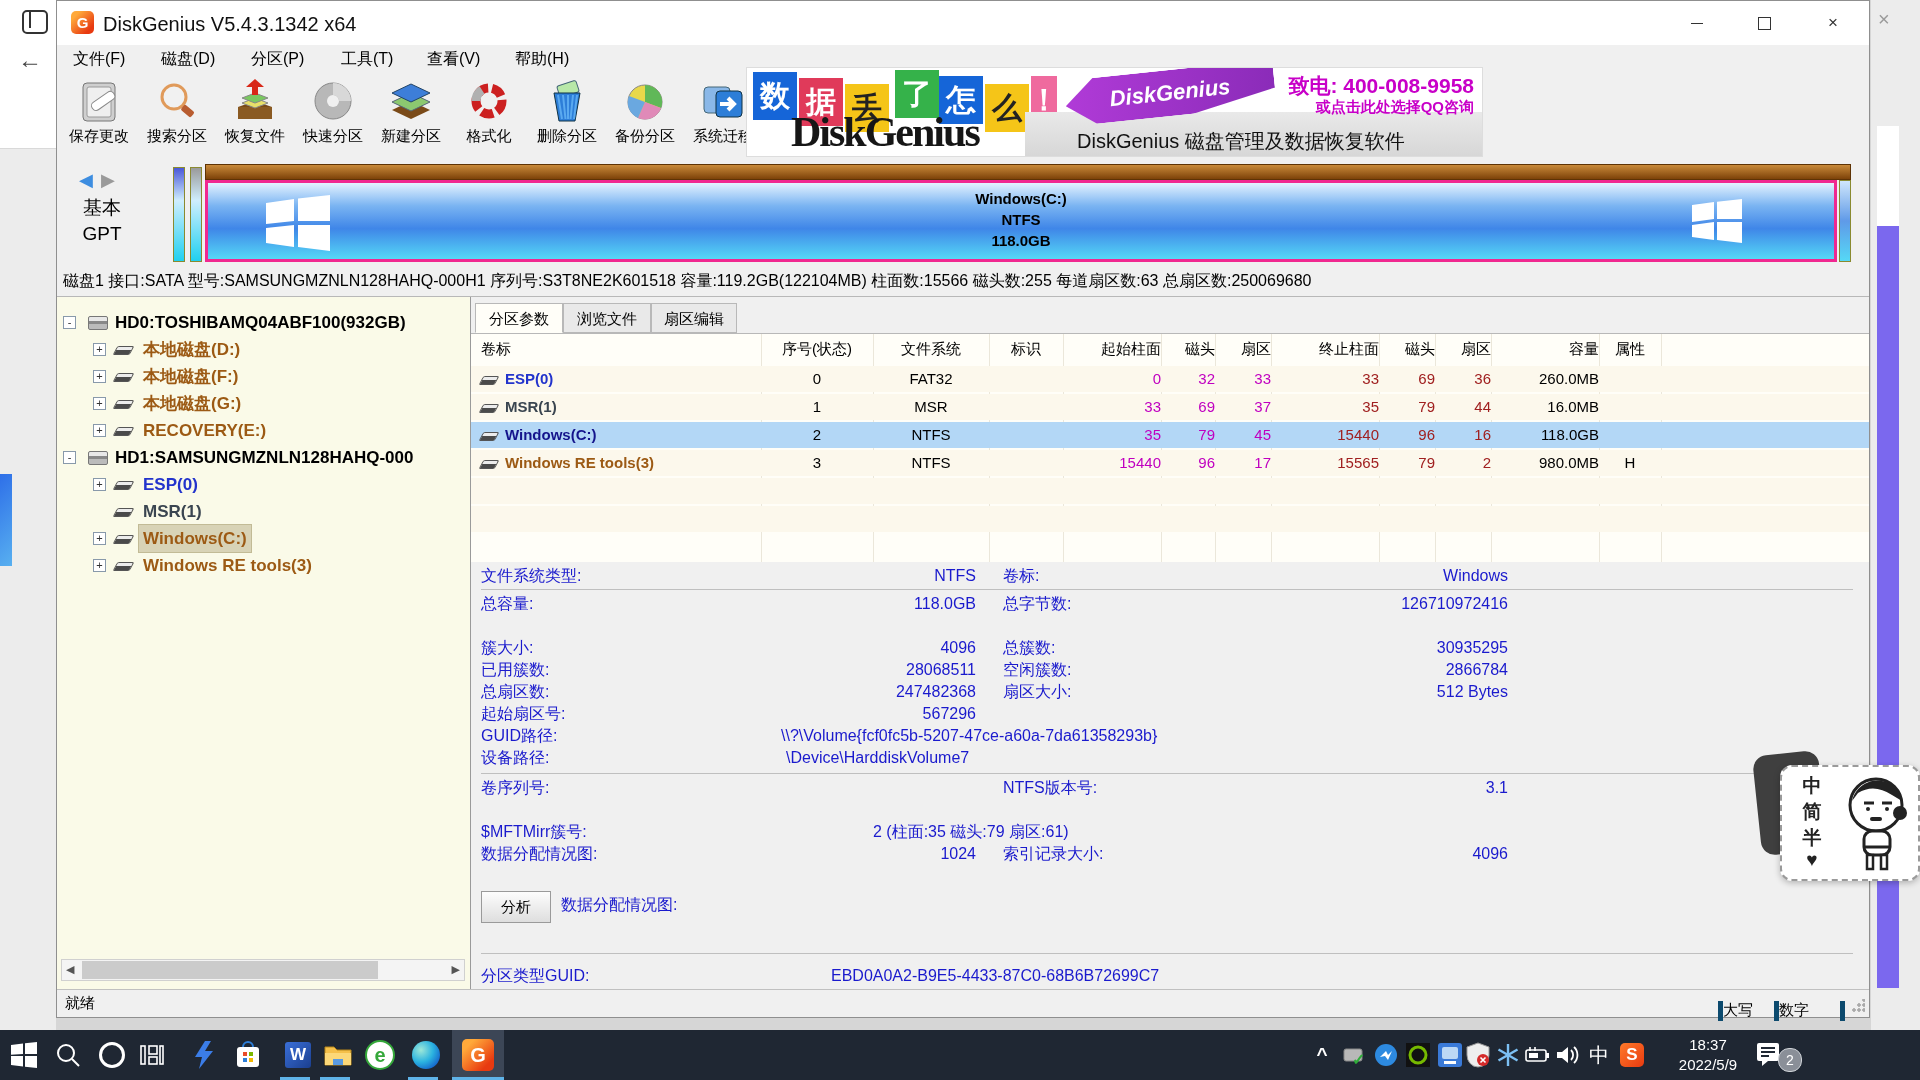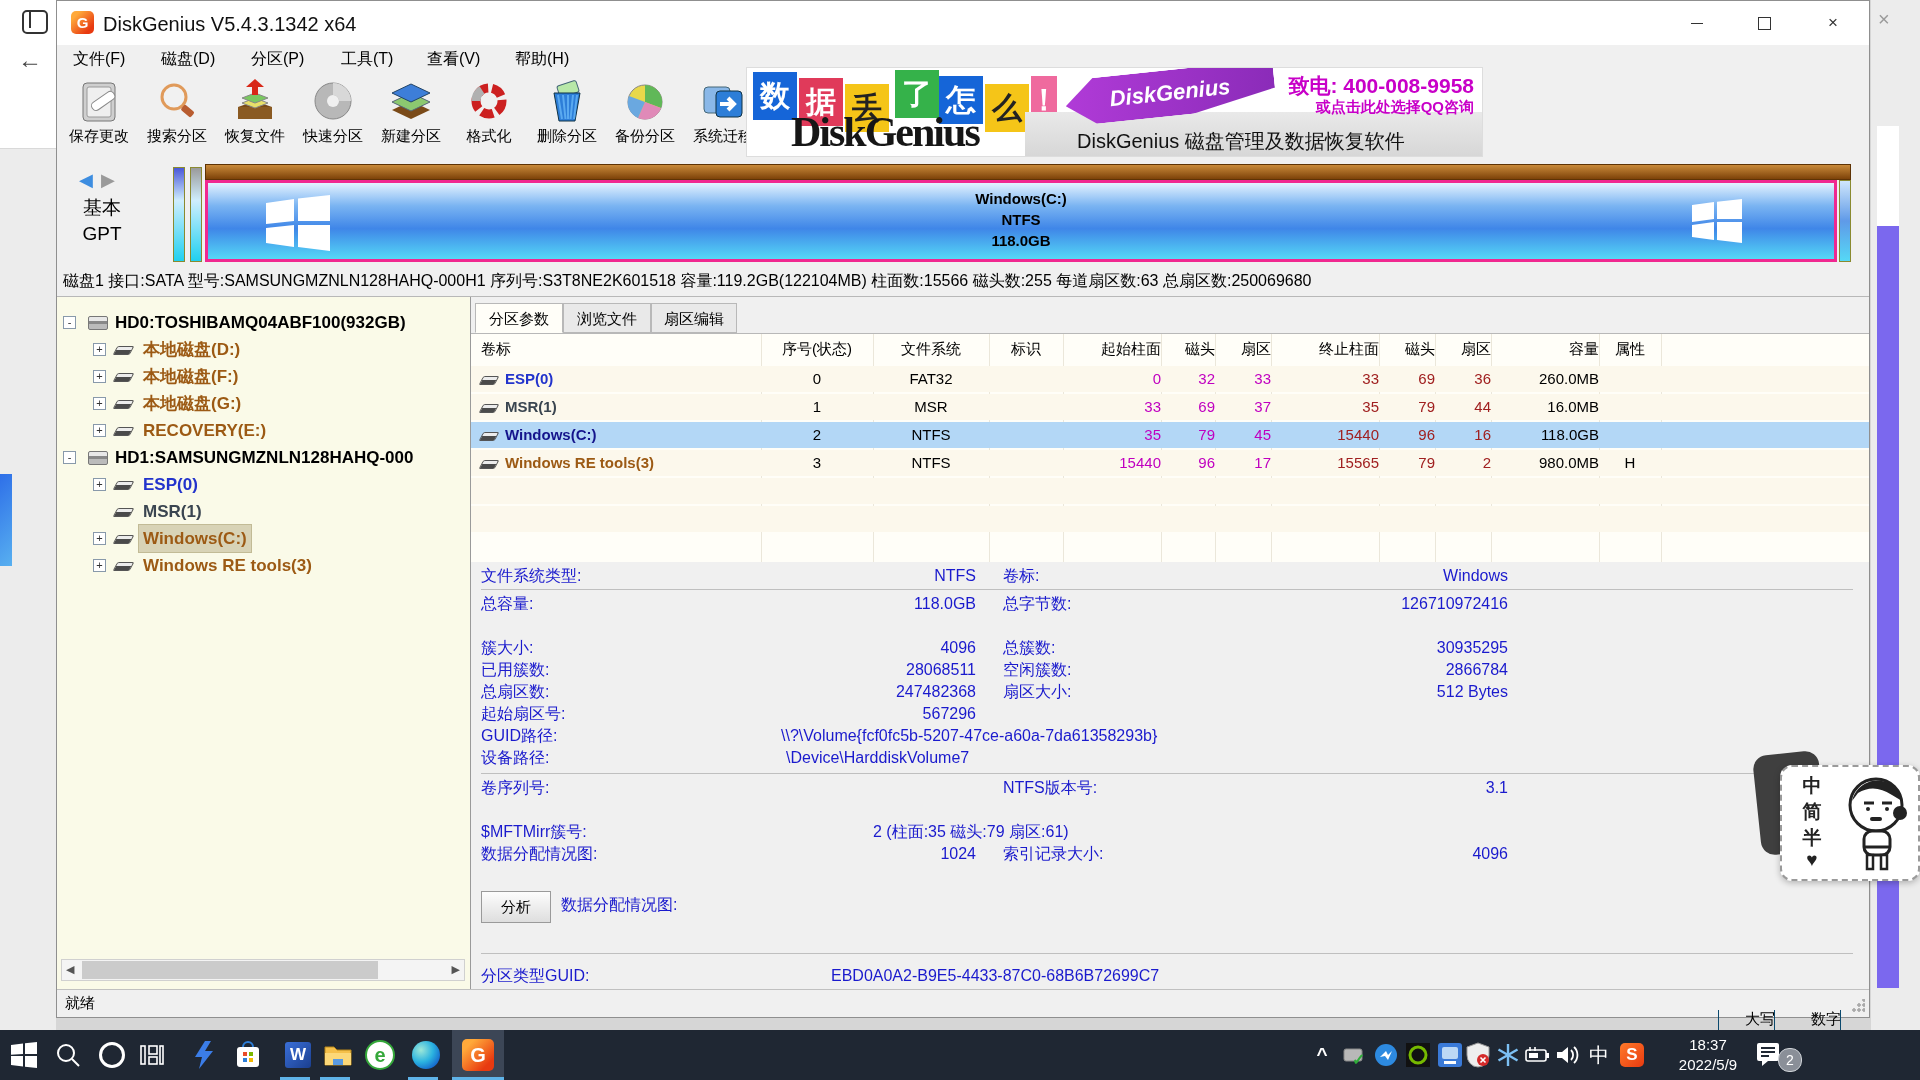--- a/index.html
+++ b/index.html
@@ -123,21 +123,21 @@
   .dl2{position:absolute;left:532px}
   .dv2{position:absolute;left:532px;width:505px;text-align:right}
   .dvL{position:absolute}
   .dsep{position:absolute;left:10px;width:1372px;height:1px;background:#bfbfbf}
   #analyze-btn{position:absolute;left:10px;top:330px;width:68px;height:30px;background:linear-gradient(180deg,#fdfdfd,#dedede);
                border:1px solid #9a9a9a;color:#000;font-size:15px;display:flex;align-items:center;justify-content:center}
   #alloc-label{position:absolute;left:90px;top:334px}
   
   #statusbar{left:0;top:988px;width:1812px;height:28px;background:#f0f0f0;border-top:1px solid #c0c0c0;box-sizing:border-box;font-size:15px}
   #statusbar .sready{position:absolute;left:8px;top:4px}
-  .scell{position:absolute;top:20px;text-align:right;border-left:1px solid #0c4a6e;height:20px}
+  .scell{position:absolute;top:11px;text-align:left;border-left:5px solid #0c4a6e;height:20px}
   .grip{position:absolute;right:4px;bottom:4px;width:14px;height:14px;
         background:radial-gradient(circle at 3px 11px,#aaa 1.5px,transparent 2px),
                    radial-gradient(circle at 8px 11px,#aaa 1.5px,transparent 2px),
                    radial-gradient(circle at 13px 11px,#aaa 1.5px,transparent 2px),
                    radial-gradient(circle at 8px 6px,#aaa 1.5px,transparent 2px),
                    radial-gradient(circle at 13px 6px,#aaa 1.5px,transparent 2px),
                    radial-gradient(circle at 13px 1px,#aaa 1.5px,transparent 2px)}
   
   #taskbar{left:0;top:1030px;width:1920px;height:50px;background:#1f2733}
   .tb-ic{position:absolute;top:0;width:40px;height:50px;display:flex;align-items:center;justify-content:center}

